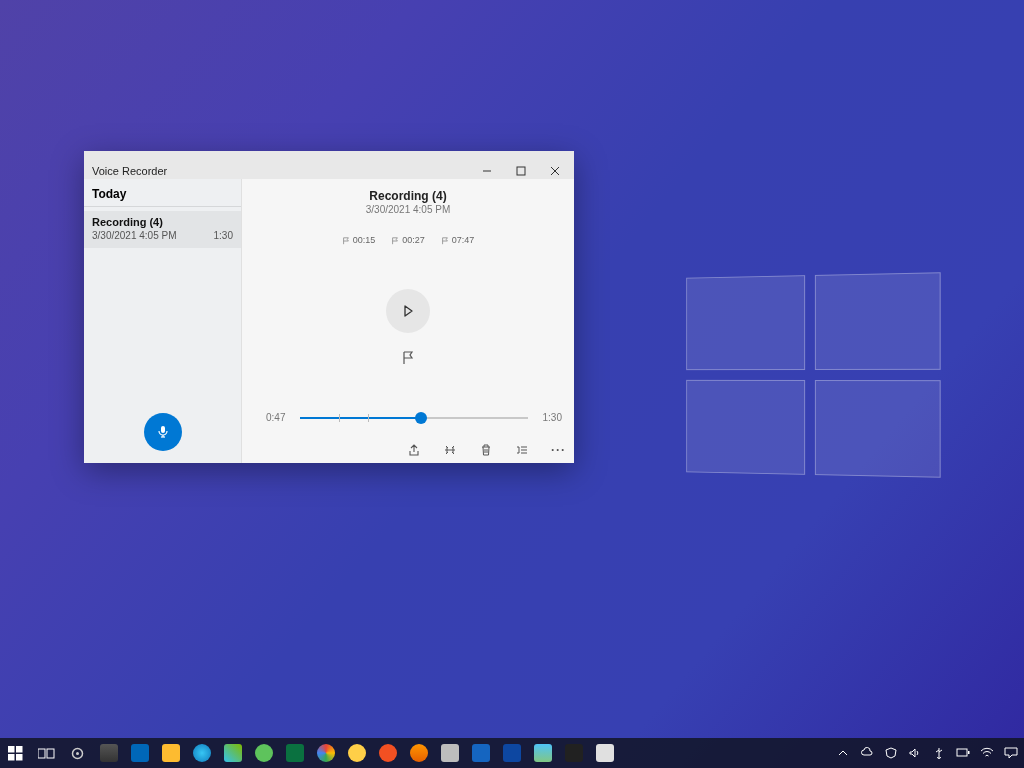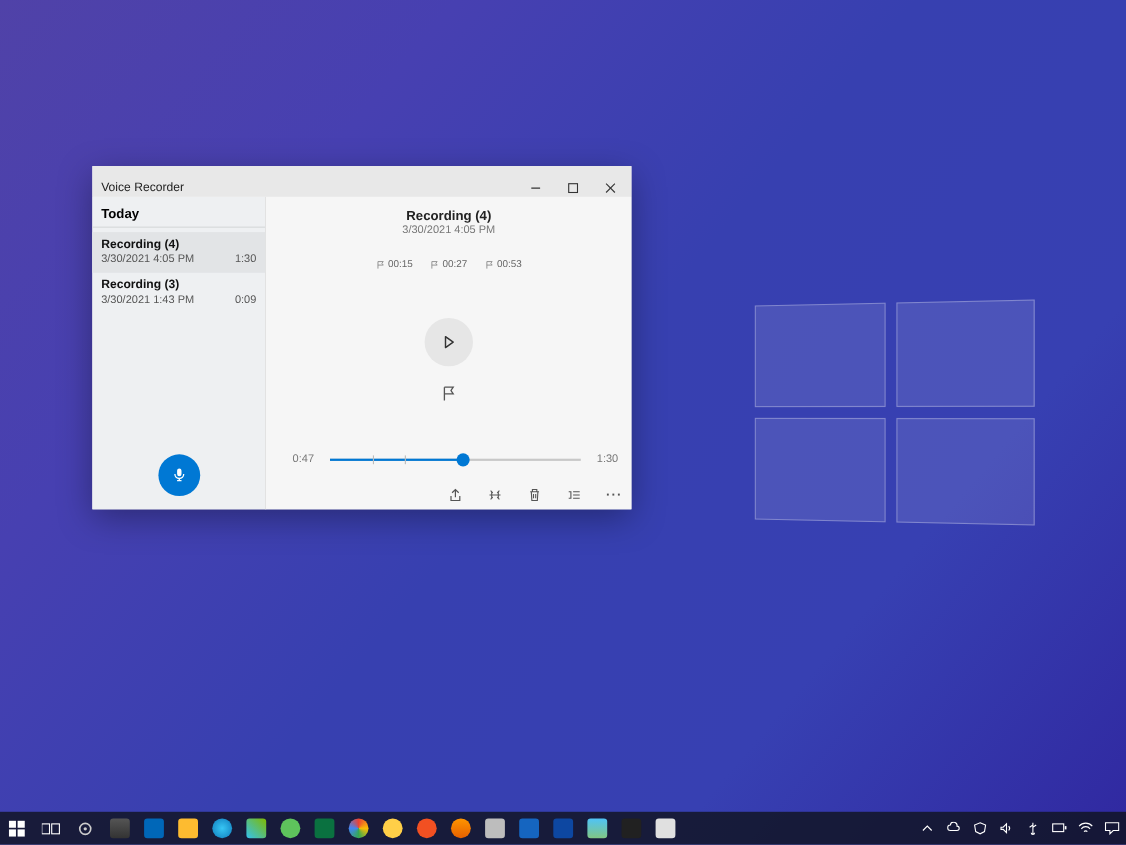--- a/index.html
+++ b/index.html
@@ -93,29 +93,20 @@
 
       <div class="rec-item selected">
         <div class="rec-row1">
           <span class="rec-name">Recording (4)</span>
         </div>
         <div class="rec-row2">
           <span class="rec-date">3/30/2021 4:05 PM</span>
           <span class="rec-dur">1:30</span>
         </div>
       </div>
-      <div class="rec-item">
-        <div class="rec-row1">
-          <span class="rec-name">Recording (3)</span>
-        </div>
-        <div class="rec-row2">
-          <span class="rec-date">3/30/2021 1:43 PM</span>
-          <span class="rec-dur">0:09</span>
-        </div>
-      </div>
 
       <div class="recbtn">
         <svg width="16" height="16" viewBox="0 0 16 16">
           <rect x="6" y="2" width="4" height="7" rx="2" fill="#fff"></rect>
           <path d="M4 7 a4 4 0 0 0 8 0" fill="none" stroke="#fff" stroke-width="1.2"></path>
           <line x1="8" y1="11" x2="8" y2="13" stroke="#fff" stroke-width="1.2"></line>
           <line x1="6" y1="13" x2="10" y2="13" stroke="#fff" stroke-width="1.2"></line>
         </svg>
       </div>
     </div>
@@ -134,21 +125,21 @@
         <div class="marker">
           <svg class="flag-s" viewBox="0 0 10 10">
               <path d="M2 1 L2 9 M2 1 L8 1 L6.5 3 L8 5 L2 5" fill="none" stroke="#888" stroke-width="1"></path>
             </svg>
           <span>00:27</span>
         </div>
         <div class="marker">
           <svg class="flag-s" viewBox="0 0 10 10">
               <path d="M2 1 L2 9 M2 1 L8 1 L6.5 3 L8 5 L2 5" fill="none" stroke="#888" stroke-width="1"></path>
             </svg>
-          <span>00:53</span>
+          <span>07:47</span>
         </div>
       </div>
 
       <div class="playbtn">
         <svg width="16" height="16" viewBox="0 0 16 16">
           <path d="M5 3 L12 8 L5 13 Z" fill="none" stroke="#333" stroke-width="1.3" stroke-linejoin="round"></path>
         </svg>
       </div>
 
       <div class="addflag">

